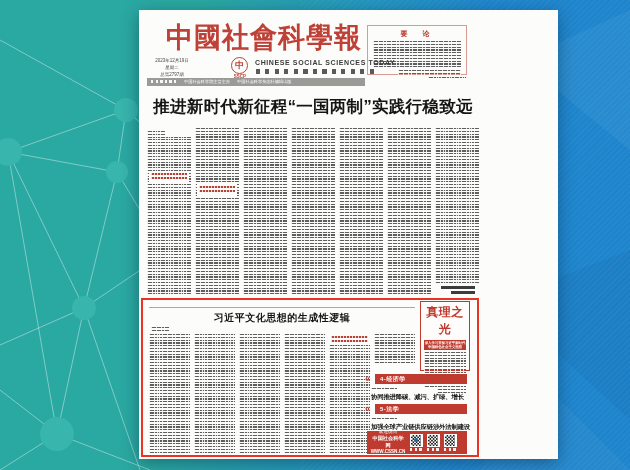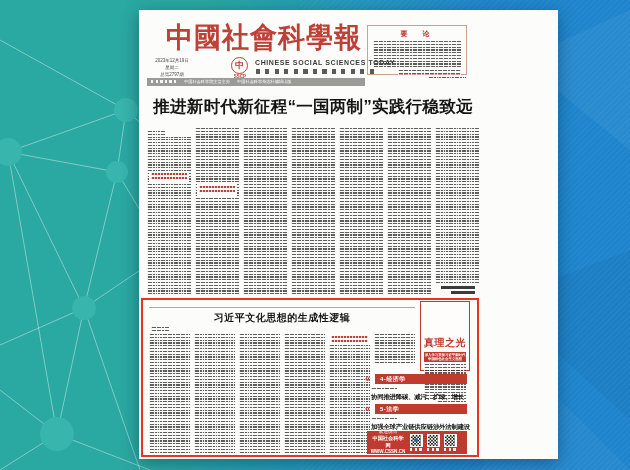--- a/index.html
+++ b/index.html
@@ -72,21 +72,21 @@
   }
   .article-rule { left:10px; top:297px; width:266px; height:1px; background:#a9a9a9; }
   .boxed-title {
     left:10px; top:301px; width:266px; text-align:center;
     font-size:10px; font-weight:bold; color:#131313; letter-spacing:.5px;
   }
   .zhenli-box {
     left:281px; top:291px; width:50px; height:70px;
     border:1px solid #c0392b; padding:2px 3px; background:#fffdfc;
   }
-  .zhenli-title { text-align:center; font-size:10px; font-weight:bold; color:#c0392b; letter-spacing:.5px;margin-top:32px; }
+  .zhenli-title { text-align:center; font-size:12px; font-weight:bold; color:#c0392b; letter-spacing:.5px; }
   .zhenli-banner {
     width:42px; margin:1.5px auto 2px; background:#c0392b; padding:1px 0;
     text-align:center; color:#fff; font-size:3.4px; line-height:1.3; font-weight:bold;
   }
   .ribbon-chevron { color:#bf3a2f; font-size:10px; font-weight:bold; line-height:10px; }
   .ribbon {
     background:#bf3a2f; color:#fff; font-size:6px; font-weight:bold;
     line-height:10px; padding-left:5px; letter-spacing:.5px;
   }
   .sec-title { font-size:6.4px; font-weight:900; color:#111; white-space:nowrap; letter-spacing:-.2px; }

